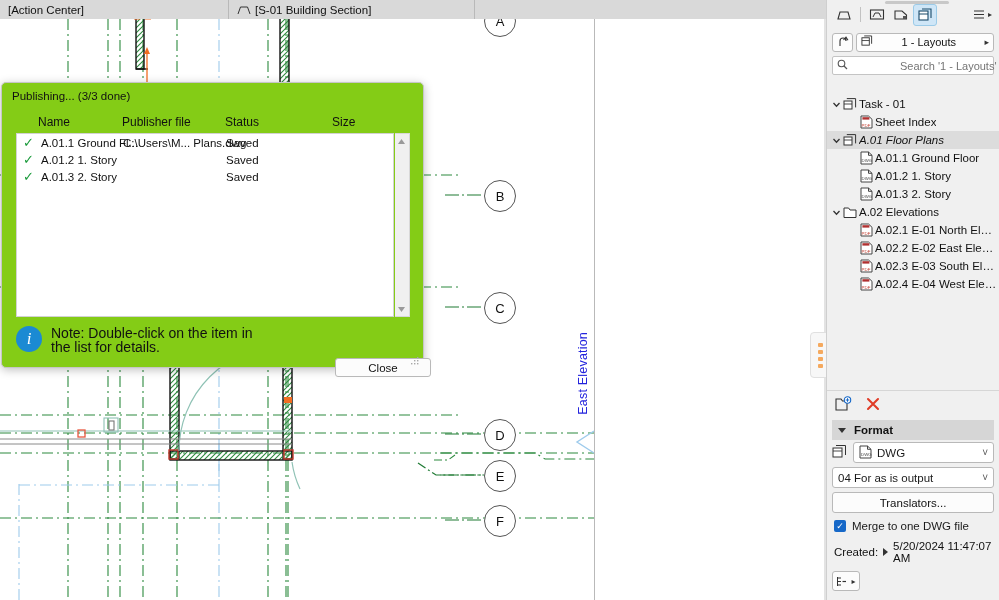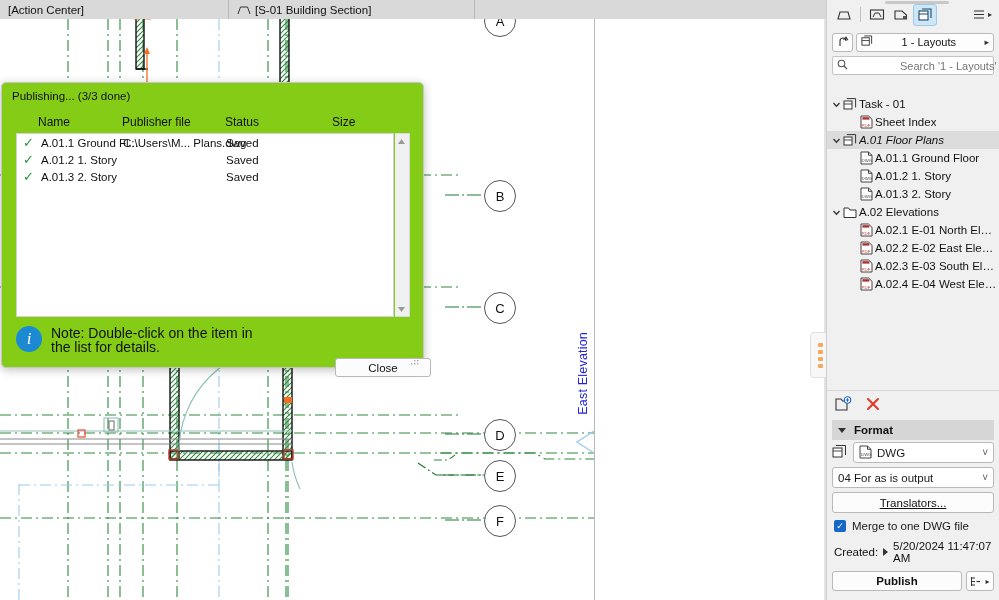--- a/index.html
+++ b/index.html
@@ -482,36 +482,35 @@
         <span>DWG</span>
         <span class="chev">˅</span>
       </div>
     </div>
 
     <div class="combo" style="margin:0 5px 4px 5px;">
       <span>04 For as is output</span>
       <span class="chev">˅</span>
     </div>
 
-    <div class="btn" style="margin:0 5px;text-decoration:underline;">Translators...</div>
+    <div class="btn" style="margin:0 5px;">Translators...</div>
 
     <div id="merge-row">
       <span id="chk">✓</span>
       <span>Merge to one DWG file</span>
     </div>
 
     <div id="created-row">
       <span>Created:</span>
       <span class="tri"></span>
       <span>5/20/2024 11:47:07 AM</span>
     </div>
   </div>
 
   <div id="publish-row">
-    <div class="btn" id="publish-btn">Publish</div>
     <div class="btn" id="publish-opts">
       <svg width="13" height="11" viewBox="0 0 13 11">
           <path d="M1.5 1 V10" stroke="#333" stroke-width="1"></path>
           <path d="M1.5 2 H5 M1.5 5.5 H5 M1.5 9 H5" stroke="#333" stroke-width="1"></path>
           <path d="M6.5 5.5 H10" stroke="#333" stroke-width="1.2"></path>
         </svg>
       <span style="font-size:8px;color:#333;">▸</span>
     </div>
   </div>
 </div>

